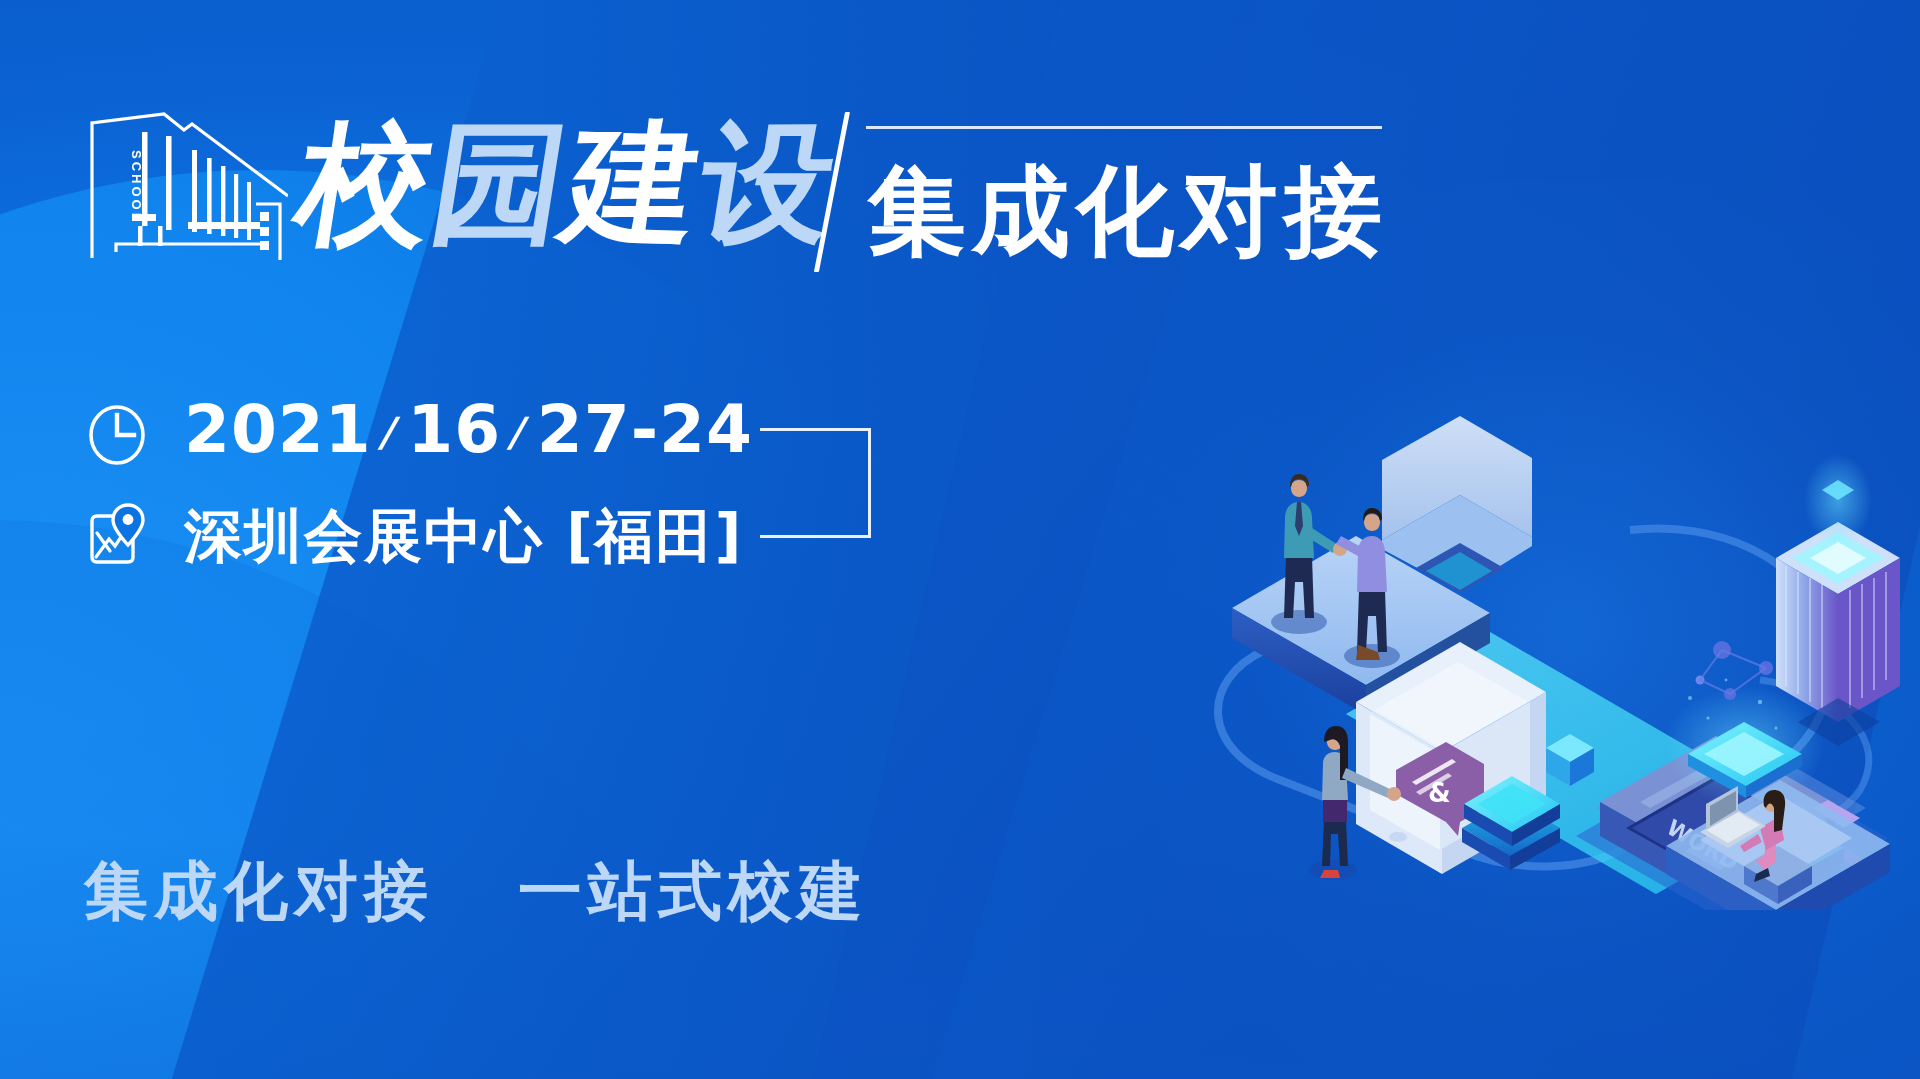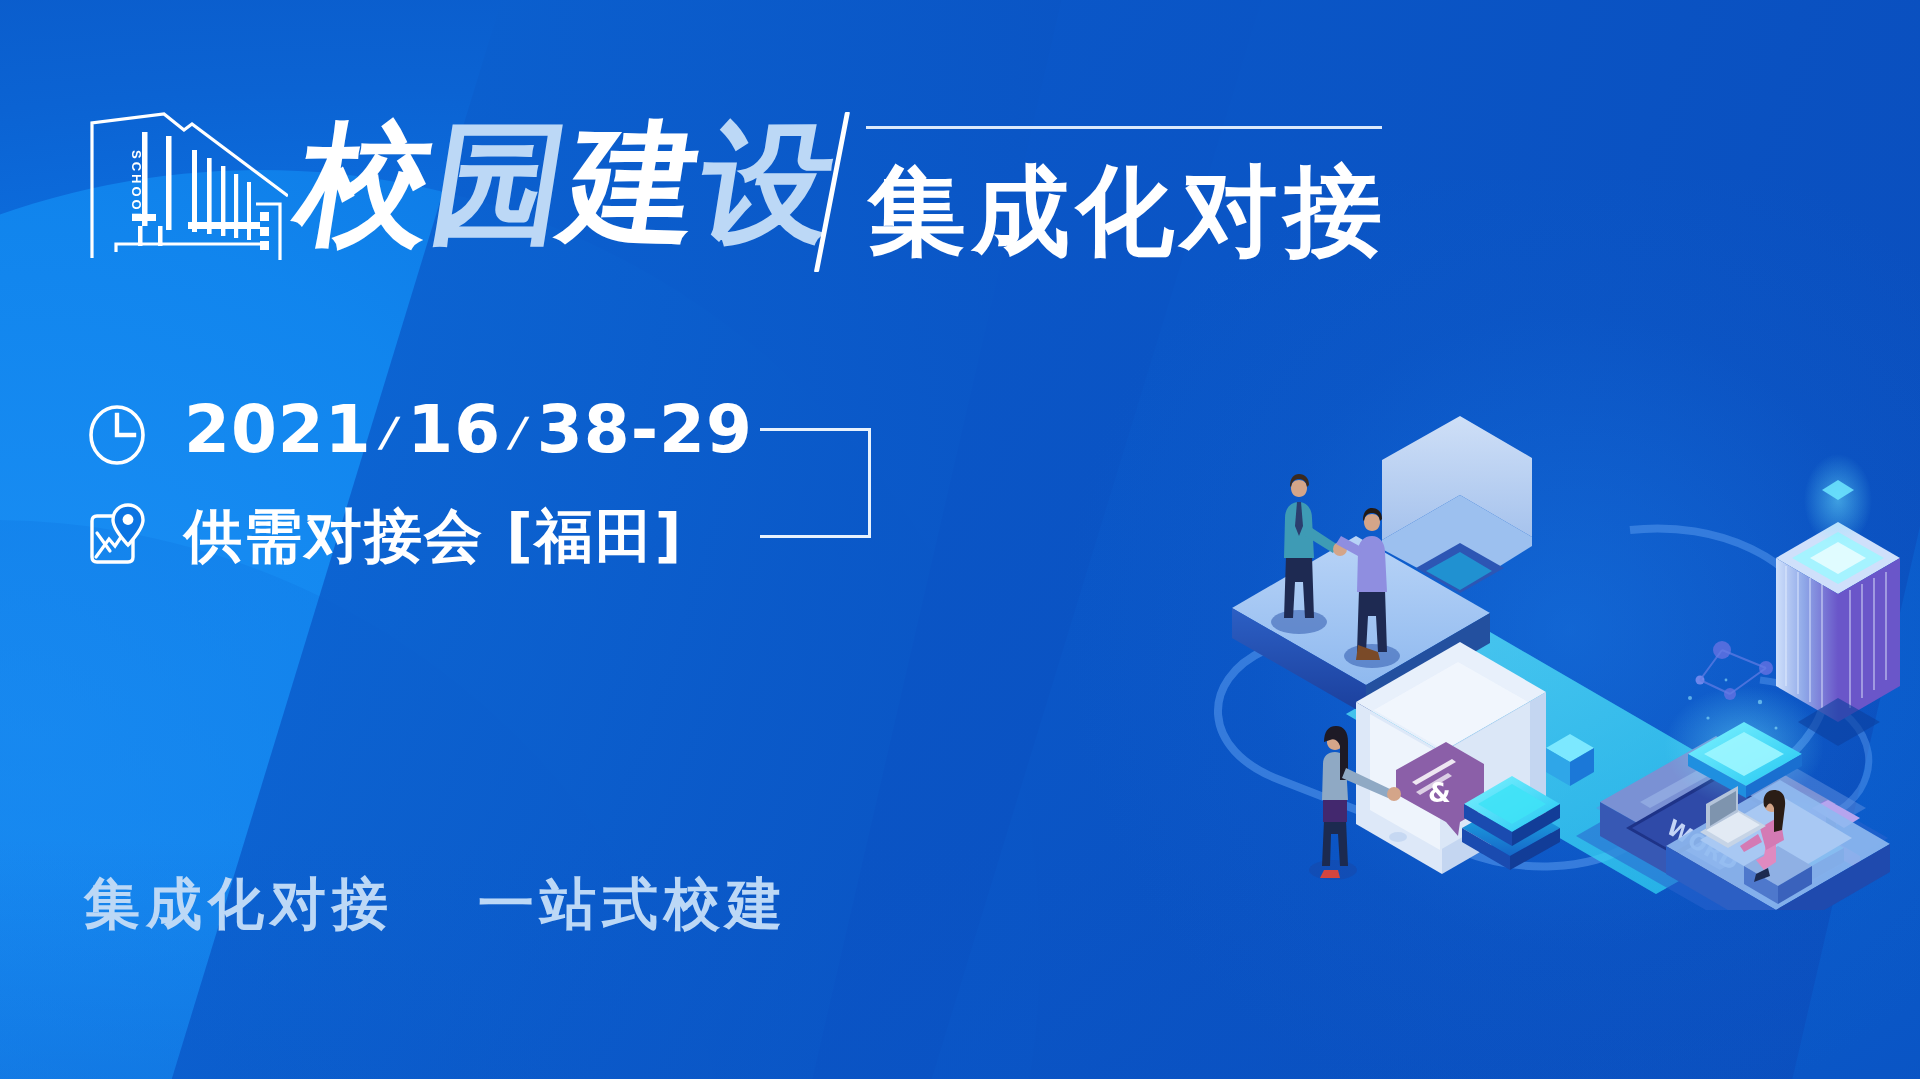--- a/index.html
+++ b/index.html
@@ -108,24 +108,23 @@
   }
   .place-text{
     font-size:58px;line-height:66px;font-weight:bold;color:#ffffff;
     letter-spacing:2px;white-space:nowrap;
     font-family:"DejaVu Sans","Liberation Sans",sans-serif;
   }
 
   
   .tagline{
     position:absolute;left:84px;top:843px;
-    font-size:56px;line-height:96px;font-weight:bold;
+    font-size:64px;line-height:96px;font-weight:bold;
     color:#bcd8f6;letter-spacing:6px;white-space:nowrap;
     font-family:"DejaVu Sans","Liberation Sans",sans-serif;
-    margin-top:13px;
   }
   .tagline .gap{display:inline-block;width:84px;}
 
   
   .illus{position:absolute;left:1160px;top:350px;width:790px;height:560px;}
   .illus svg{display:block;}
 </style>
 </head>
 <body>
 
@@ -179,35 +178,35 @@
     <div class="info-bracket"></div>
 
     <div class="info-row">
       <div class="info-icon">
         <svg width="70" height="70" viewBox="0 0 70 70" fill="none">
           <ellipse cx="33" cy="36" rx="26" ry="28" stroke="#ffffff" stroke-width="3.6" fill="none"></ellipse>
           <path d="M33 16 L33 36 L50 36" stroke="#ffffff" stroke-width="4.4" stroke-linecap="square" fill="none"></path>
         </svg>
       </div>
       <div class="date-text">
-        <span>2021</span><span class="sep">/</span><span>16</span><span class="sep">/</span><span>38-29</span>
+        <span>2021</span><span class="sep">/</span><span>16</span><span class="sep">/</span><span>27-24</span>
       </div>
     </div>
 
     <div class="info-row">
       <div class="info-icon">
         <svg width="70" height="70" viewBox="0 0 70 70" fill="none">
           <path d="M8 20 Q8 15 13 15 L44 15 Q49 15 49 20 L49 56 Q49 61 44 61 L13 61 Q8 61 8 56 Z" stroke="#ffffff" stroke-width="3.4" fill="none"></path>
           <path d="M12 56 L25 38 L31 45 L43 27" stroke="#ffffff" stroke-width="3.2" fill="none" stroke-linecap="round"></path>
           <path d="M13 32 L26 50" stroke="#ffffff" stroke-width="3.2" fill="none" stroke-linecap="round"></path>
           <path d="M44 4 C52.5 4 59 10.5 59 19 C59 28 47.5 40 44 44 C40.5 40 29 28 29 19 C29 10.5 35.5 4 44 4 Z" fill="#0c74e2" stroke="#ffffff" stroke-width="3.4"></path>
           <circle cx="44" cy="18.5" r="5.4" fill="#ffffff"></circle>
         </svg>
       </div>
-      <div class="place-text">供需对接会 [福田]</div>
+      <div class="place-text">深圳会展中心 [福田]</div>
     </div>
   </div>
 
   <div class="tagline">
     <span>集成化对接</span><span class="gap"></span><span>一站式校建</span>
   </div>
 
   <div class="illus">
     <svg width="790" height="560" viewBox="0 0 790 560" fill="none">
       <defs>

